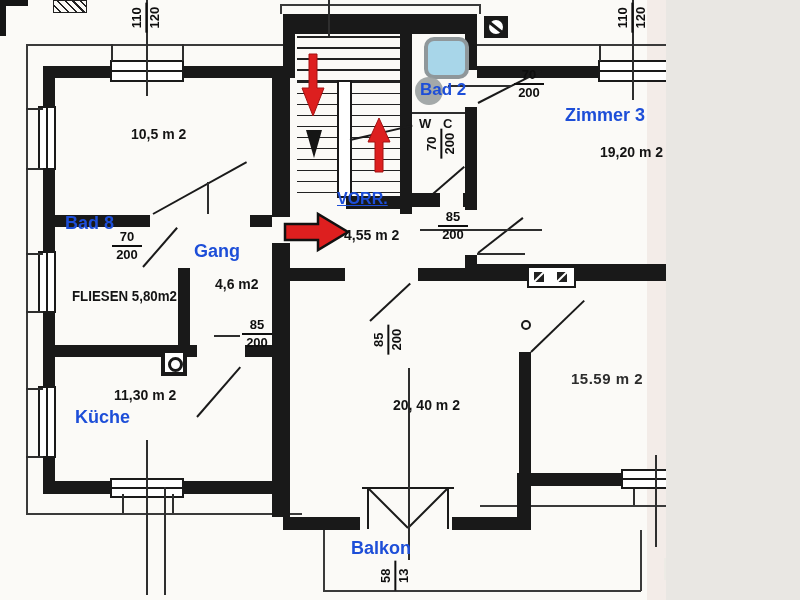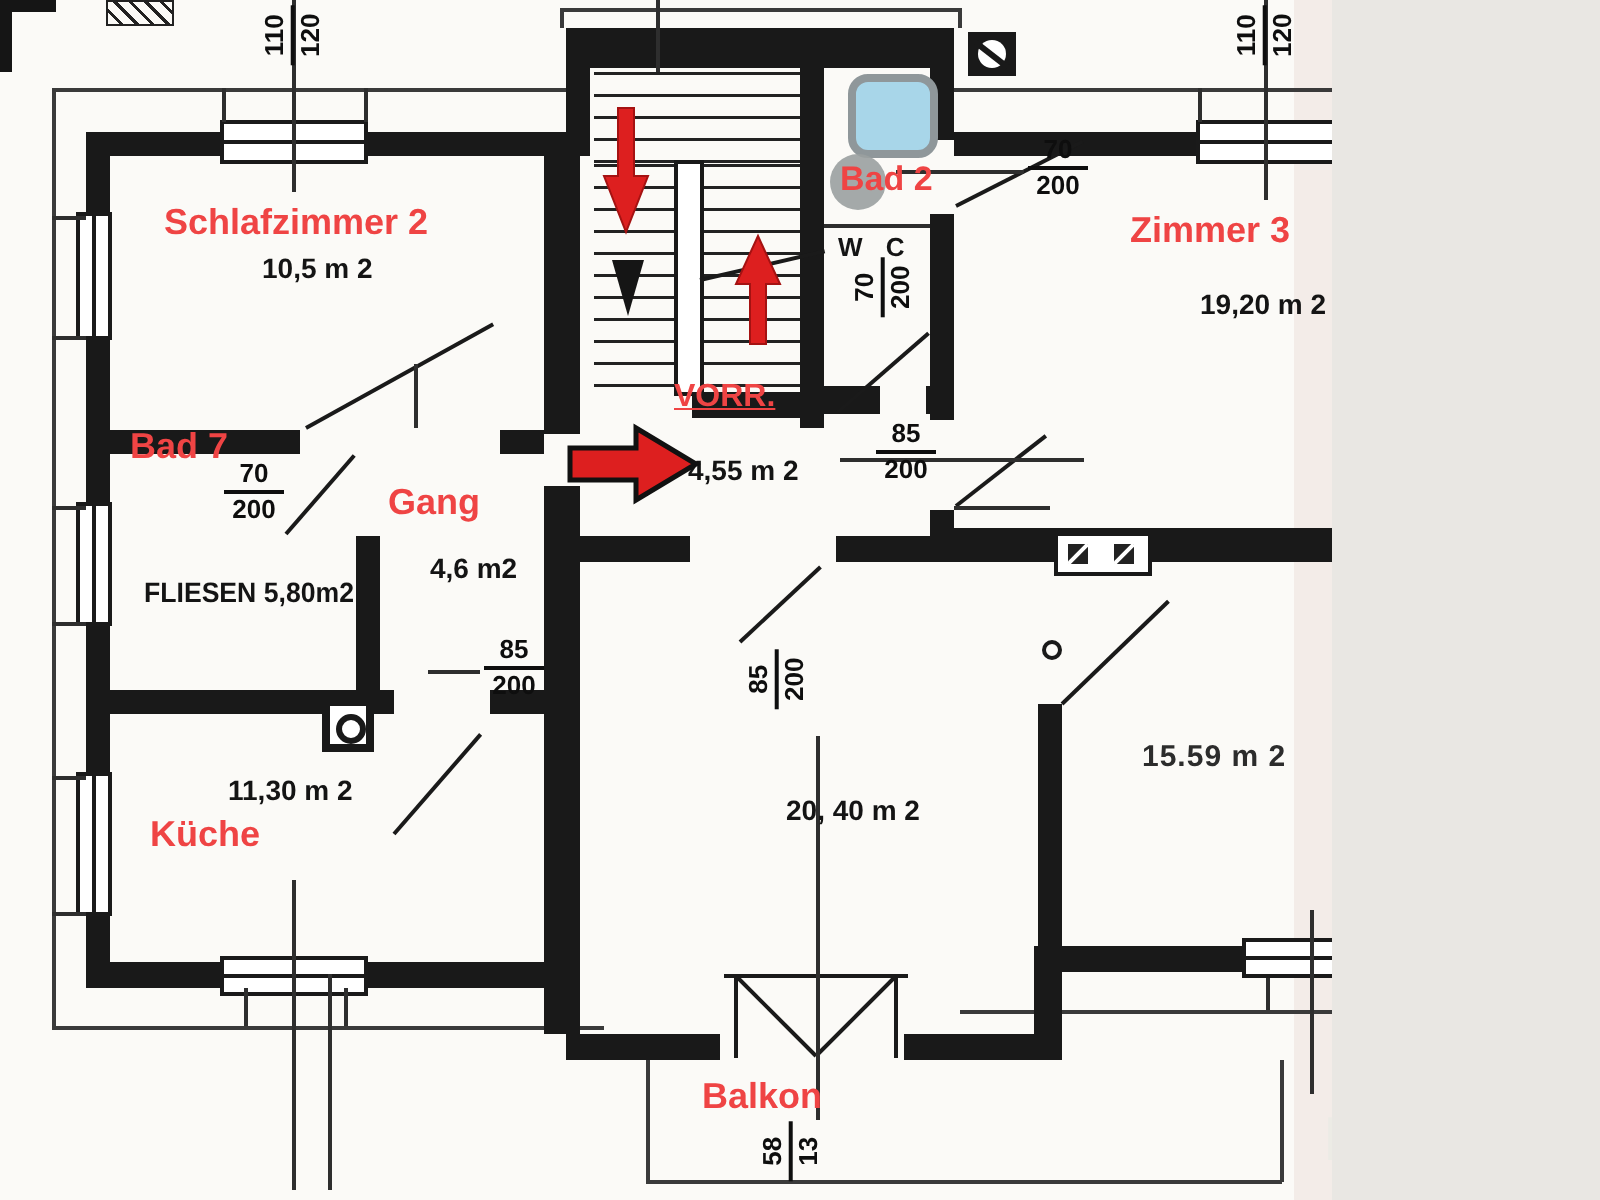--- a/index.html
+++ b/index.html
@@ -9,21 +9,21 @@
   .wall{position:absolute;background:#191919;z-index:2;}
   .cont{position:absolute;background:#3a3a3a;z-index:1;}
   .line{position:absolute;background:#2e2e2e;z-index:4;}
   .gap{position:absolute;background:#fbfaf7;z-index:3;}
   .win{position:absolute;background:#ffffff;border:2px solid #1a1a1a;box-sizing:border-box;z-index:3;}
   .win.h::after{content:"";position:absolute;left:-1px;right:-1px;top:45%;height:0;border-top:2px solid #1a1a1a;}
   .win.v::after{content:"";position:absolute;top:-1px;bottom:-1px;left:42%;width:0;border-left:2px solid #1a1a1a;}
   .diag{position:absolute;height:2px;background:#1a1a1a;transform-origin:0 50%;z-index:4;}
   .treads{position:absolute;z-index:3;background-image:repeating-linear-gradient(to bottom,#222 0,#222 1.5px,transparent 1.5px,transparent 11px);}
   .divider{position:absolute;background:#fff;border:2px solid #191919;box-sizing:border-box;z-index:4;}
-  .name{position:absolute;font-weight:bold;font-size:18px;color:#ef4444;white-space:nowrap;z-index:6;}
+  .name{position:absolute;font-weight:bold;font-size:18px;color:#1d4ed8;white-space:nowrap;z-index:6;}
   .area{position:absolute;font-weight:bold;font-size:14px;color:#141414;white-space:nowrap;z-index:6;}
   .dim{position:absolute;width:38px;text-align:center;font-weight:bold;font-size:13px;line-height:1.05;color:#0e0e0e;z-index:5;}
   .dim .bar{display:block;height:0;border-top:2px solid #0e0e0e;margin:1px 4px;}
   .dim span{display:block;}
   .rot{transform:rotate(-90deg);}
   .hatch{position:absolute;border:1.5px solid #222;box-sizing:border-box;z-index:5;
          background:repeating-linear-gradient(45deg,transparent 0 4px,#222 4px 5.5px);}
   .screw{position:absolute;left:484px;top:16px;width:24px;height:22px;background:#191919;z-index:5;}
   .screw .c{position:absolute;left:5px;top:4px;width:14px;height:14px;background:#fff;border-radius:50%;}
   .screw .l{position:absolute;left:2px;top:10px;width:20px;height:2.5px;background:#191919;transform:rotate(38deg);}
@@ -239,30 +239,29 @@
   <svg class="arrow" style="left:300px;top:52px;" width="26" height="68">
     <polygon points="9,2 17,2 17,36 24,36 13,64 2,36 9,36" fill="#dd1f1f" stroke="#a51212" stroke-width="1"></polygon>
   </svg>
   <svg class="arrow" style="left:366px;top:116px;" width="26" height="58">
     <polygon points="13,2 24,26 17,26 17,56 9,56 9,26 2,26" fill="#dd1f1f" stroke="#a51212" stroke-width="1"></polygon>
   </svg>
   <svg class="arrow" style="left:282px;top:210px;" width="70" height="44">
     <polygon points="3,14 36,14 36,4 66,22 36,40 36,30 3,30" fill="#dd1f1f" stroke="#111111" stroke-width="2.5"></polygon>
   </svg>
 
-  <div class="name" style="left:82px;top:101px;">Schlafzimmer 2</div>
   <div class="area" style="left:131px;top:126px;">10,5 m 2</div>
 
   <div class="name" style="left:420px;top:80px;font-size:17px;">Bad 2</div>
   <div class="area" style="left:419px;top:116px;font-size:13px;letter-spacing:4px;">W C</div>
 
   <div class="name" style="left:565px;top:105px;">Zimmer 3</div>
   <div class="area" style="left:600px;top:144px;">19,20 m 2</div>
 
-  <div class="name" style="left:65px;top:213px;">Bad 7</div>
+  <div class="name" style="left:65px;top:213px;">Bad 8</div>
   <div class="area" style="left:72px;top:288px;transform:scaleX(.95);transform-origin:left;">FLIESEN  5,80m2</div>
 
   <div class="name" style="left:194px;top:241px;">Gang</div>
   <div class="area" style="left:215px;top:276px;">4,6 m2</div>
 
   <div class="name" style="left:337px;top:190px;font-size:16px;text-decoration:underline;">VORR.</div>
   <div class="area" style="left:344px;top:227px;">4,55 m 2</div>
 
   <div class="area" style="left:114px;top:387px;">11,30 m 2</div>
   <div class="name" style="left:75px;top:407px;">Küche</div>

